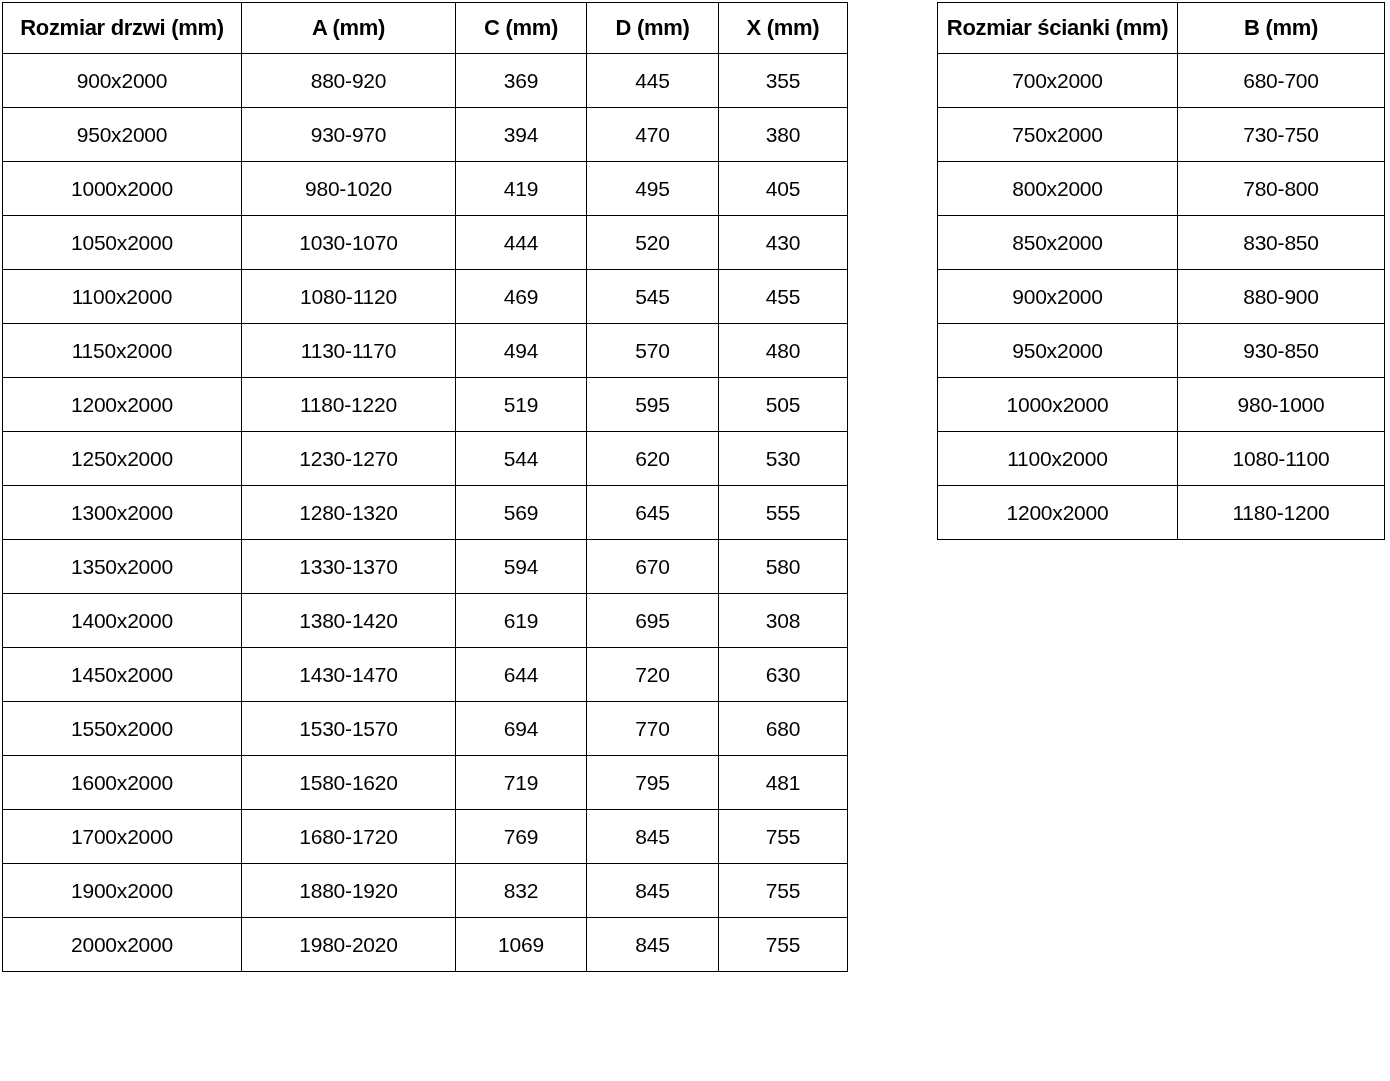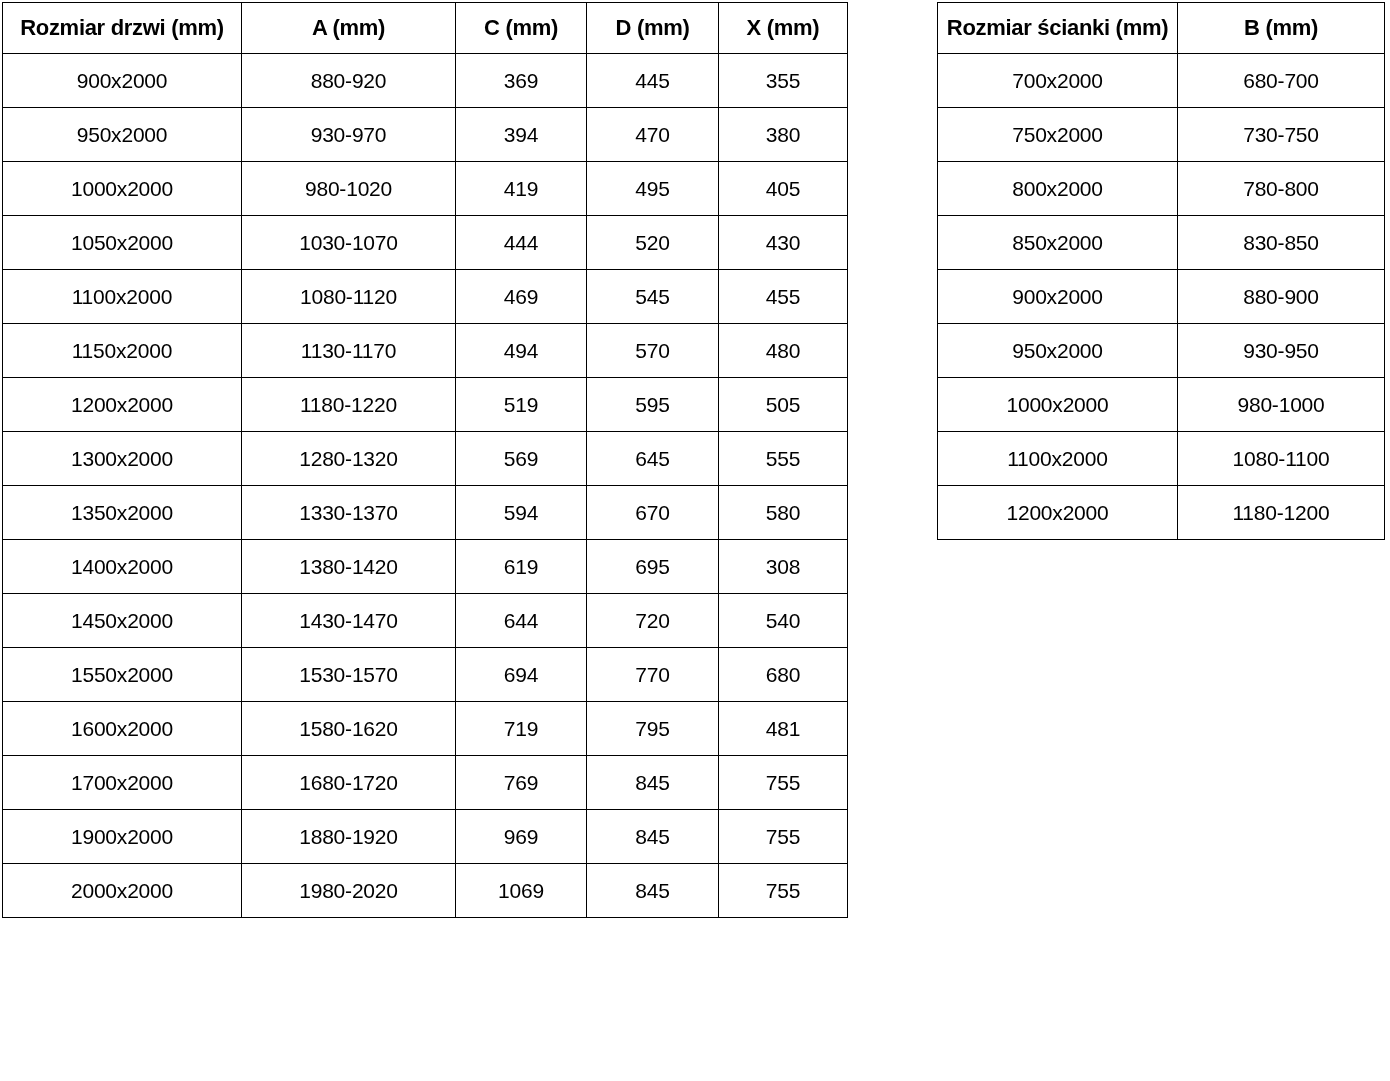--- a/index.html
+++ b/index.html
@@ -115,20 +115,27 @@
             <td>480</td>
           </tr>
           <tr>
             <td>1200x2000</td>
             <td>1180-1220</td>
             <td>519</td>
             <td>595</td>
             <td>505</td>
           </tr>
           <tr>
+            <td>1250x2000</td>
+            <td>1230-1270</td>
+            <td>544</td>
+            <td>620</td>
+            <td>530</td>
+          </tr>
+          <tr>
             <td>1300x2000</td>
             <td>1280-1320</td>
             <td>569</td>
             <td>645</td>
             <td>555</td>
           </tr>
           <tr>
             <td>1350x2000</td>
             <td>1330-1370</td>
             <td>594</td>
@@ -140,21 +147,21 @@
             <td>1380-1420</td>
             <td>619</td>
             <td>695</td>
             <td>308</td>
           </tr>
           <tr>
             <td>1450x2000</td>
             <td>1430-1470</td>
             <td>644</td>
             <td>720</td>
-            <td>540</td>
+            <td>630</td>
           </tr>
           <tr>
             <td>1550x2000</td>
             <td>1530-1570</td>
             <td>694</td>
             <td>770</td>
             <td>680</td>
           </tr>
           <tr>
             <td>1600x2000</td>
@@ -166,21 +173,21 @@
           <tr>
             <td>1700x2000</td>
             <td>1680-1720</td>
             <td>769</td>
             <td>845</td>
             <td>755</td>
           </tr>
           <tr>
             <td>1900x2000</td>
             <td>1880-1920</td>
-            <td>969</td>
+            <td>832</td>
             <td>845</td>
             <td>755</td>
           </tr>
           <tr>
             <td>2000x2000</td>
             <td>1980-2020</td>
             <td>1069</td>
             <td>845</td>
             <td>755</td>
           </tr>
@@ -214,21 +221,21 @@
           <tr>
             <td>850x2000</td>
             <td>830-850</td>
           </tr>
           <tr>
             <td>900x2000</td>
             <td>880-900</td>
           </tr>
           <tr>
             <td>950x2000</td>
-            <td>930-950</td>
+            <td>930-850</td>
           </tr>
           <tr>
             <td>1000x2000</td>
             <td>980-1000</td>
           </tr>
           <tr>
             <td>1100x2000</td>
             <td>1080-1100</td>
           </tr>
           <tr>

